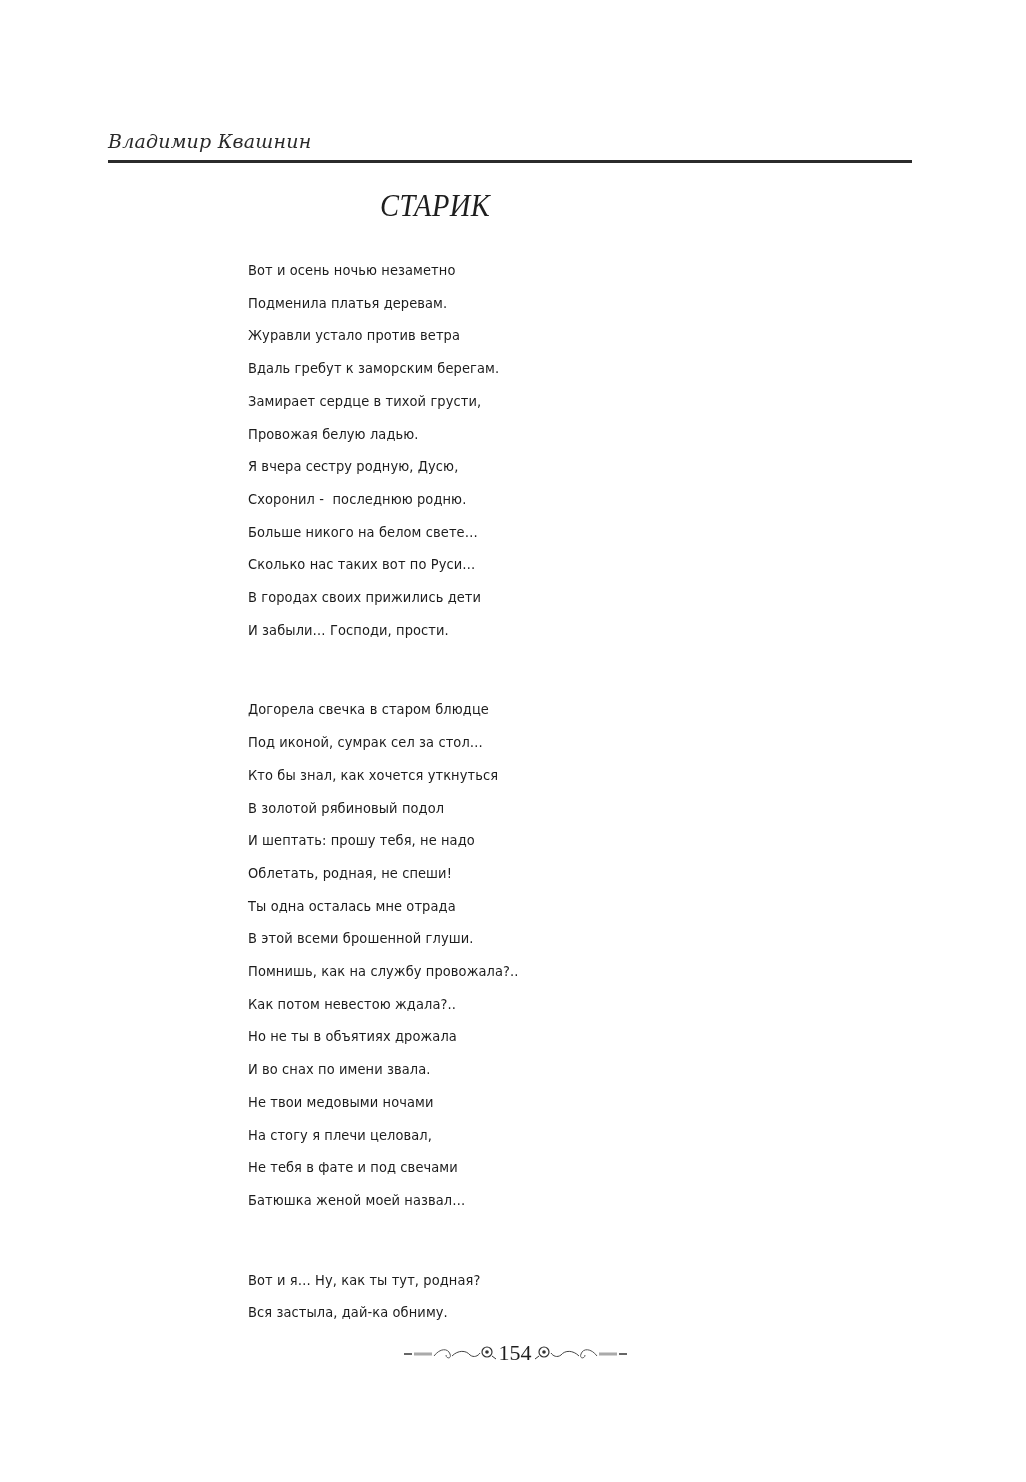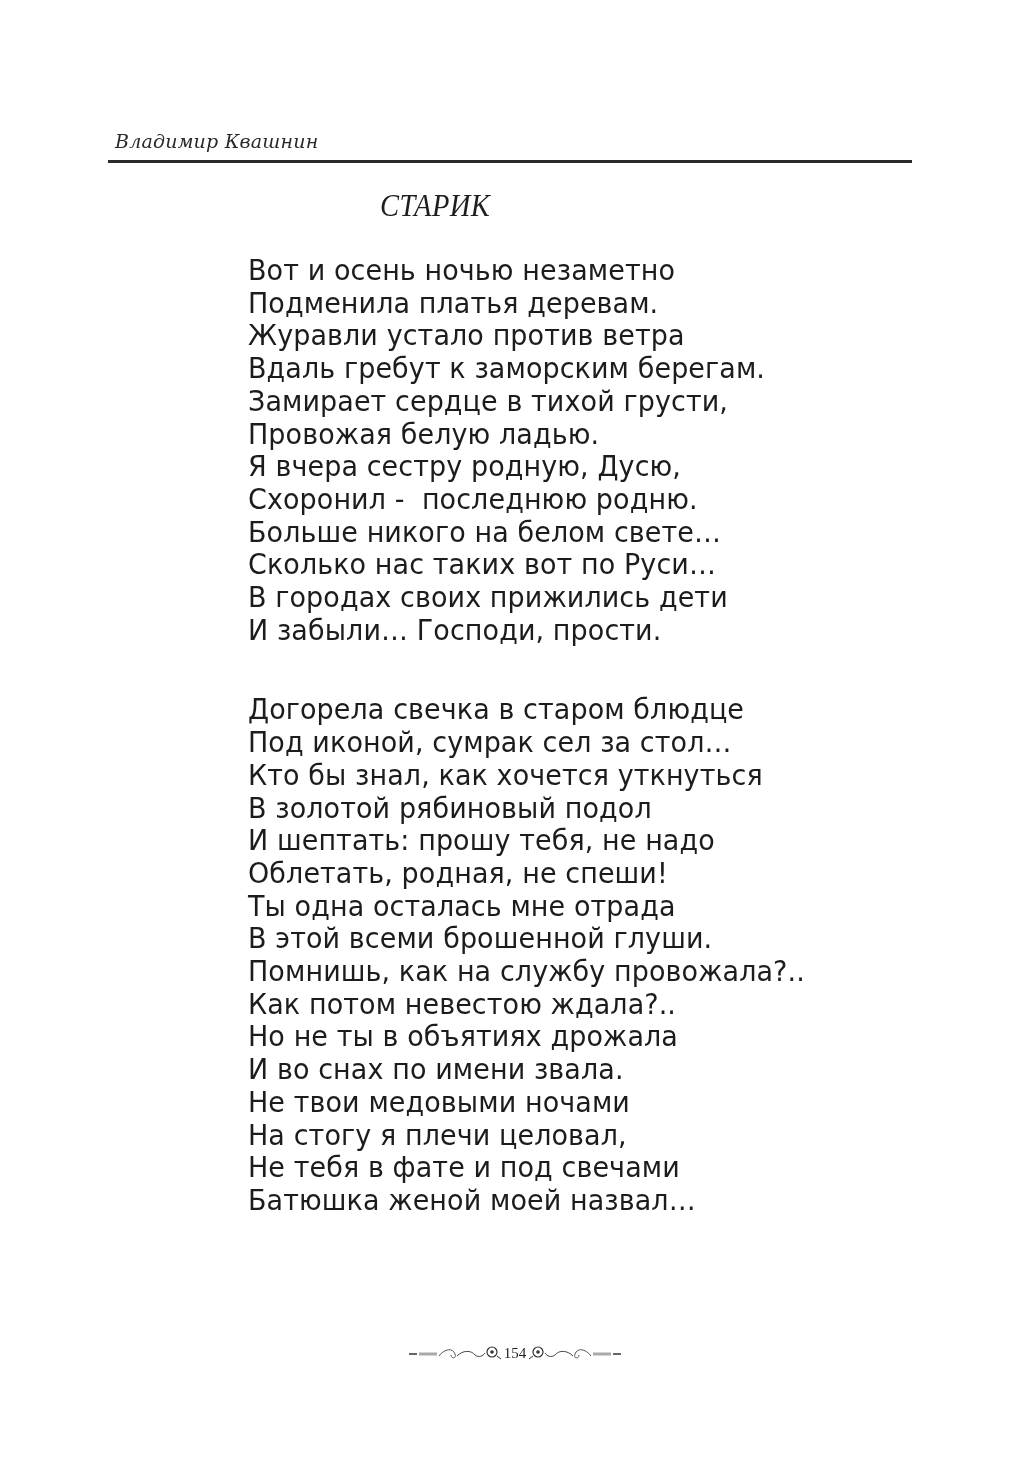--- a/index.html
+++ b/index.html
@@ -1,47 +1,47 @@
 <!DOCTYPE html>
 <html><head>
   <meta charset="utf-8">
   <style>
     html, body { margin: 0; padding: 0; background: #ffffff; }
     body { width: 1026px; height: 1482px; position: relative; overflow: hidden; color: #1a1a1a; }
     .running-head {
-      position: absolute; left: 115px; top: 130px;
+      position: absolute; left: 108px; top: 130px;
       font-family: "DejaVu Serif", "Liberation Serif", serif;
       font-style: italic; font-size: 19px; color: #2a2a2a; letter-spacing: 0.2px;
     }
     .head-rule {
       position: absolute; left: 108px; top: 160px; width: 804px; height: 3px; background: #2b2b2b;
     }
     .poem-title {
       position: absolute; left: 380px; top: 188px;
       font-family: "Liberation Serif", "DejaVu Serif", serif;
       font-style: italic; font-size: 31px; color: #1e1e1e; letter-spacing: 0.5px;
       transform: scaleX(0.92); transform-origin: left center;
     }
     .poem {
       position: absolute; left: 248px; top: 254px;
       font-family: "DejaVu Sans", "Liberation Sans", sans-serif;
-      font-size: 29px; line-height: 32.7px; color: #1c1c1c;
+      font-size: 14px; line-height: 32.7px; color: #1c1c1c;
       letter-spacing: 0.1px;
     }
     .stanza { margin: 0; }
     .stanza + .stanza { margin-top: 47px; }
     .line { display: block; white-space: pre; transform: scaleX(0.93); transform-origin: left center; }
     .footer {
       position: absolute; left: 400px; top: 1338px; width: 230px; height: 30px;
       display: flex; align-items: center; justify-content: center;
     }
     .ornament { display: inline-block; width: 95px; height: 18px; }
     .page-number {
       font-family: "Liberation Serif", "DejaVu Serif", serif;
-      font-size: 15px; color: #1e1e1e; margin: 0 2px; line-height: 1;
+      font-size: 22px; color: #1e1e1e; margin: 0 2px; line-height: 1;
     }
   </style>
 </head>
 <body>
 
 <div class="running-head">Владимир Квашнин</div>
 <div class="head-rule"></div>
 
 <div class="poem-title">СТАРИК</div>
 
@@ -71,20 +71,24 @@
     <span class="line">В этой всеми брошенной глуши.</span>
     <span class="line">Помнишь, как на службу провожала?..</span>
     <span class="line">Как потом невестою ждала?..</span>
     <span class="line">Но не ты в объятиях дрожала</span>
     <span class="line">И во снах по имени звала.</span>
     <span class="line">Не твои медовыми ночами</span>
     <span class="line">На стогу я плечи целовал,</span>
     <span class="line">Не тебя в фате и под свечами</span>
     <span class="line">Батюшка женой моей назвал…</span>
   </div>
+  <div class="stanza">
+    <span class="line">Вот и я… Ну, как ты тут, родная?</span>
+    <span class="line">Вся застыла, дай-ка обниму.</span>
+  </div>
 </div>
 
 <div class="footer">
   <svg class="ornament" viewBox="0 0 95 18">
     <line x1="2" y1="10" x2="10" y2="10" stroke="#333" stroke-width="1.5"></line>
     <rect x="12" y="8.5" width="18" height="3" fill="#aaa"></rect>
     <path d="M32 12 C 38 4, 46 4, 48 10 C 50 15, 44 15, 44 11" fill="none" stroke="#555" stroke-width="1"></path>
     <path d="M50 12 C 56 6, 64 6, 68 11 C 72 14, 76 12, 78 9" fill="none" stroke="#444" stroke-width="1"></path>
     <circle cx="85" cy="8" r="5" fill="none" stroke="#333" stroke-width="1.2"></circle>
     <circle cx="85" cy="8" r="1.8" fill="#333"></circle>

